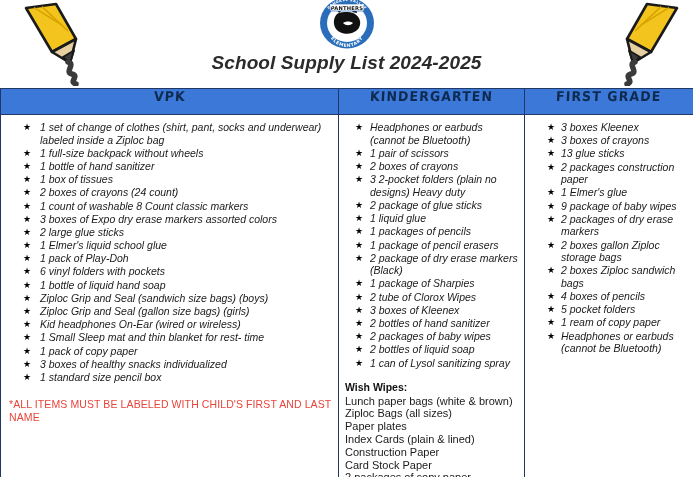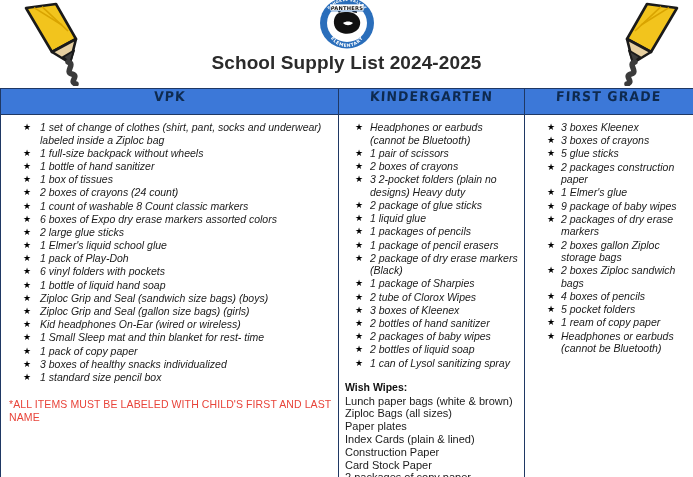--- a/index.html
+++ b/index.html
@@ -47,20 +47,21 @@
     position: absolute;
     left: 0;
     right: 0;
     top: 52px;
     text-align: center;
     font-size: 19px;
     font-weight: bold;
     letter-spacing: 0.1px;
     color: #2b2b2b;
     font-family: "Liberation Sans", sans-serif;
+    font-style: italic;
   }
 
   
   .supply-table {
     width: 693px;
     border-collapse: collapse;
     table-layout: fixed;
   }
 
   .supply-table col.c-vpk  { width: 338px; }
@@ -281,21 +282,21 @@
             <li>
               <span class="bullet-star">★</span>
               <span class="li-text">2 boxes of crayons (24 count)</span>
             </li>
             <li>
               <span class="bullet-star">★</span>
               <span class="li-text">1 count of washable 8 Count classic markers</span>
             </li>
             <li>
               <span class="bullet-star">★</span>
-              <span class="li-text">6 boxes of Expo dry erase markers assorted colors</span>
+              <span class="li-text">3 boxes of Expo dry erase markers assorted colors</span>
             </li>
             <li>
               <span class="bullet-star">★</span>
               <span class="li-text">2 large glue sticks</span>
             </li>
             <li>
               <span class="bullet-star">★</span>
               <span class="li-text">1 Elmer's liquid school glue</span>
             </li>
             <li>
@@ -428,21 +429,21 @@
             <li>
               <span class="bullet-star">★</span>
               <span class="li-text">3 boxes Kleenex</span>
             </li>
             <li>
               <span class="bullet-star">★</span>
               <span class="li-text">3 boxes of crayons</span>
             </li>
             <li>
               <span class="bullet-star">★</span>
-              <span class="li-text">5 glue sticks</span>
+              <span class="li-text">13 glue sticks</span>
             </li>
             <li>
               <span class="bullet-star">★</span>
               <span class="li-text">2 packages construction paper</span>
             </li>
             <li>
               <span class="bullet-star">★</span>
               <span class="li-text">1 Elmer's glue</span>
             </li>
             <li>

